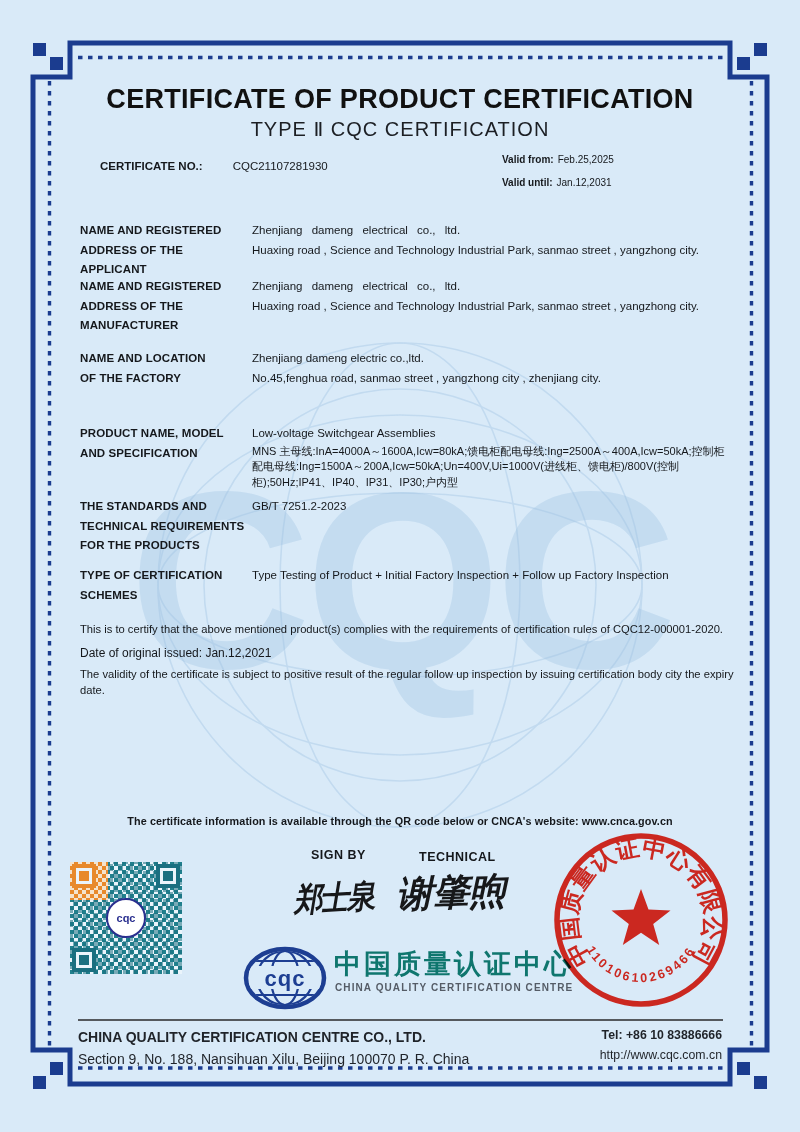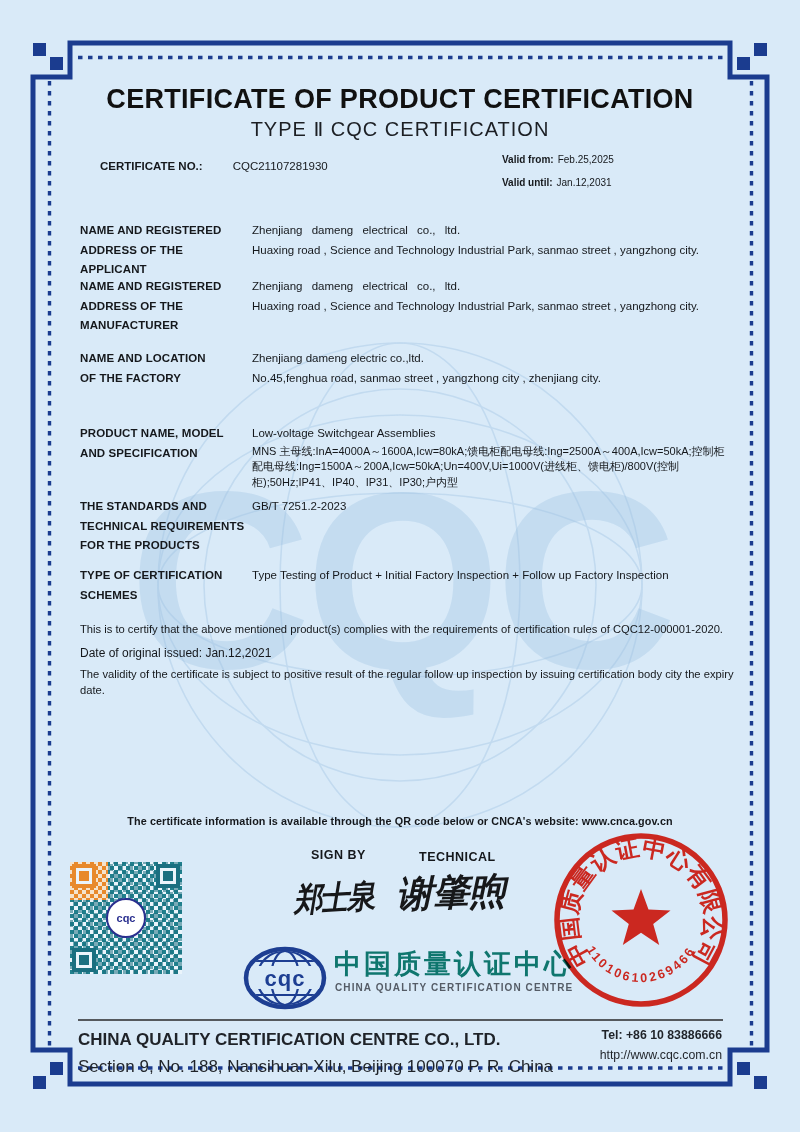--- a/index.html
+++ b/index.html
@@ -43,21 +43,21 @@
   .finder.tr{right:2px;top:2px;border:4px solid #1a6f80;} .finder.tr i{background:#1a6f80;}
   .finder.bl{left:2px;bottom:2px;border:4px solid #1a6f80;} .finder.bl i{background:#1a6f80;}
   .qr .logo{position:absolute;left:50%;top:50%;width:36px;height:36px;transform:translate(-50%,-50%);
       background:#fff;border-radius:50%;border:2px solid #2a2f8f;display:flex;align-items:center;justify-content:center;
       font-size:11px;font-weight:bold;color:#2a2f8f;}
   
   .cqcname-cn{left:334px;top:946px;font-size:27px;font-weight:bold;color:#0f766e;letter-spacing:3px;}
   .cqcname-en{left:335px;top:982px;font-size:10px;font-weight:bold;color:#555c66;letter-spacing:1.1px;}
   
   .grayline{left:78px;top:1019px;width:645px;height:2px;background:#55595e;}
-  .footer-left{left:78px;top:1026px;font-size:17px;line-height:1.6;color:#1f2329;}
+  .footer-left{left:78px;top:1026px;font-size:14px;line-height:1.6;color:#1f2329;}
   .footer-left .co{font-weight:bold;}
   .footer-right{right:78px;top:1026px;text-align:right;font-size:12.3px;line-height:1.6;color:#1f2329;font-weight:bold;}
   .footer-right .web{font-weight:normal;}
 </style>
 </head>
 <body>
 
 <div class="page">
 
   <svg class="abs" width="800" height="1132" style="left:0;top:0;pointer-events:none;">

